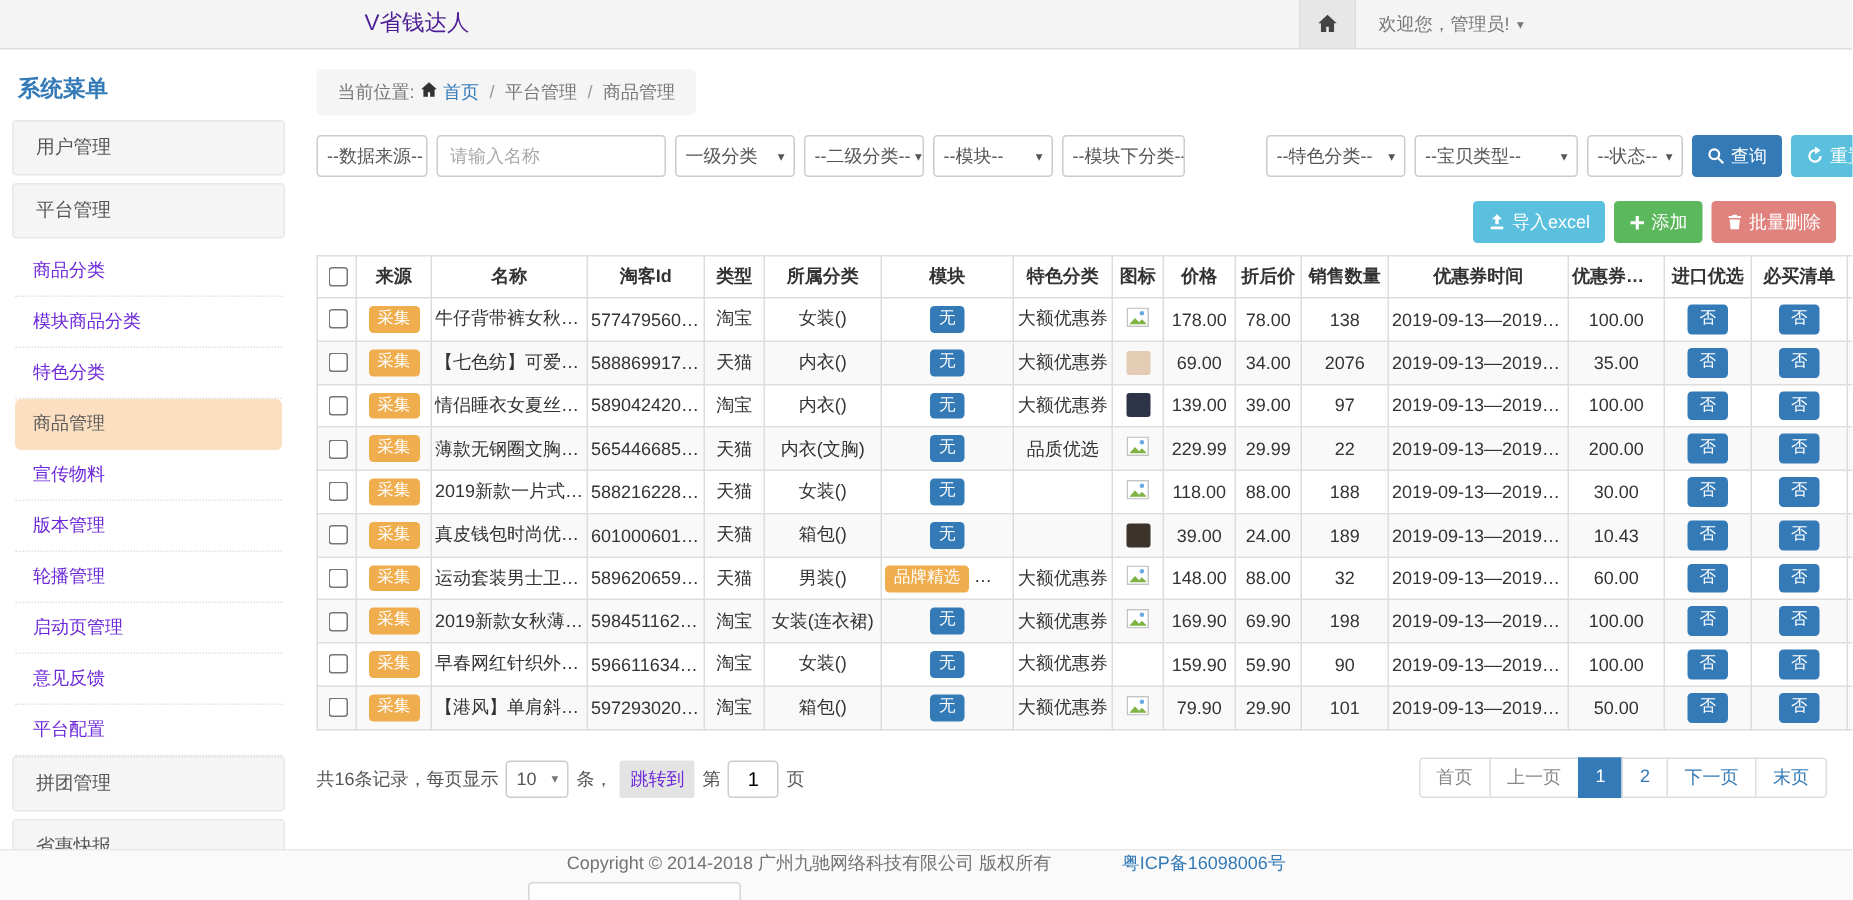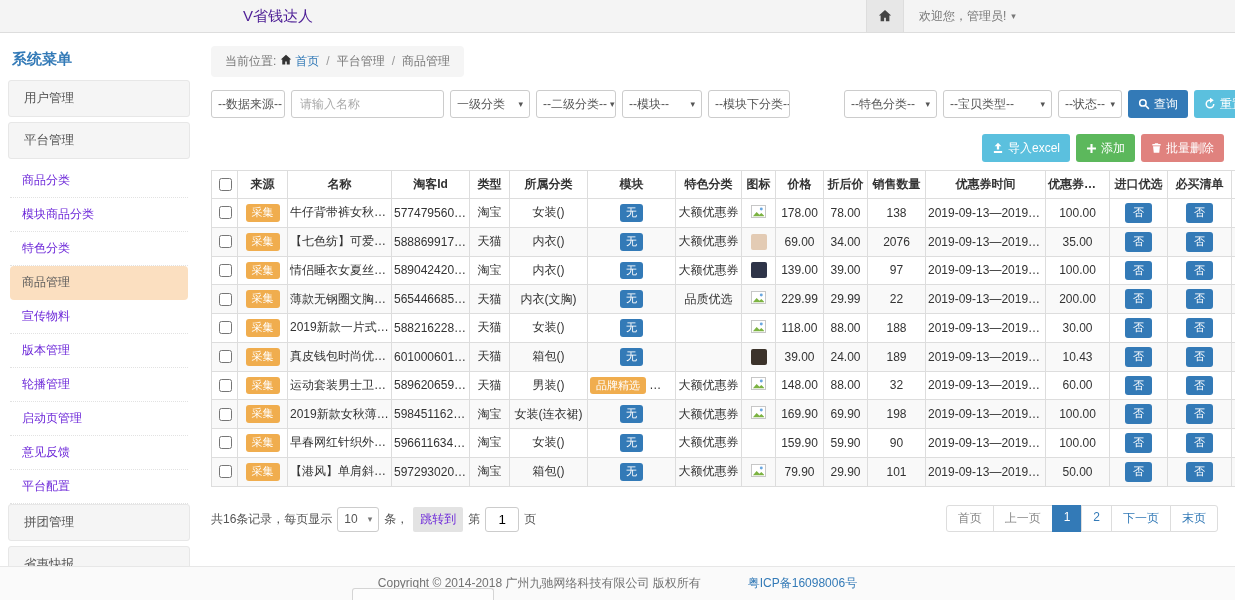--- a/index.html
+++ b/index.html
@@ -70,21 +70,21 @@
   .page-input { width:34px; height:25px; border:1px solid #ccc; border-radius:3px; text-align:center; }
   .pager { display:flex; margin-right:6px; }
   .pg { border:1px solid #ddd; background:#fff; color:#337ab7; padding:4px 11px; margin-left:-1px;
     cursor:pointer; font-size:12px; }
   .pg:first-child { border-radius:3px 0 0 3px; margin-left:0; }
   .pg:last-child { border-radius:0 3px 3px 0; }
   .pg.active { background:#337ab7; color:#fff; border-color:#337ab7; }
   .pg.disabled { color:#888; }
   
   .footer { position:absolute; left:0; right:0; bottom:0; height:34px; background:#fafafa;
-    border-top:1px solid #e7e7e7; display:flex; align-items:center; justify-content:center; color:#737373; z-index:2; }
+    border-top:1px solid #e7e7e7; display:flex; justify-content:center; color:#737373; z-index:2; }
   .footer .icp { color:#337ab7; cursor:pointer;margin-left:47px; }
   .link-tooltip { position:absolute; left:352px; bottom:0; width:142px; height:12px; background:#fdfdfd;
     border:1px solid #d5d5d5; border-bottom:none; border-radius:3px 3px 0 0; z-index:3; }
 </style>
 </head>
 <body>
 
 <div class="topbar">
   <div class="brand">V省钱达人</div>
   <div class="top-right">

